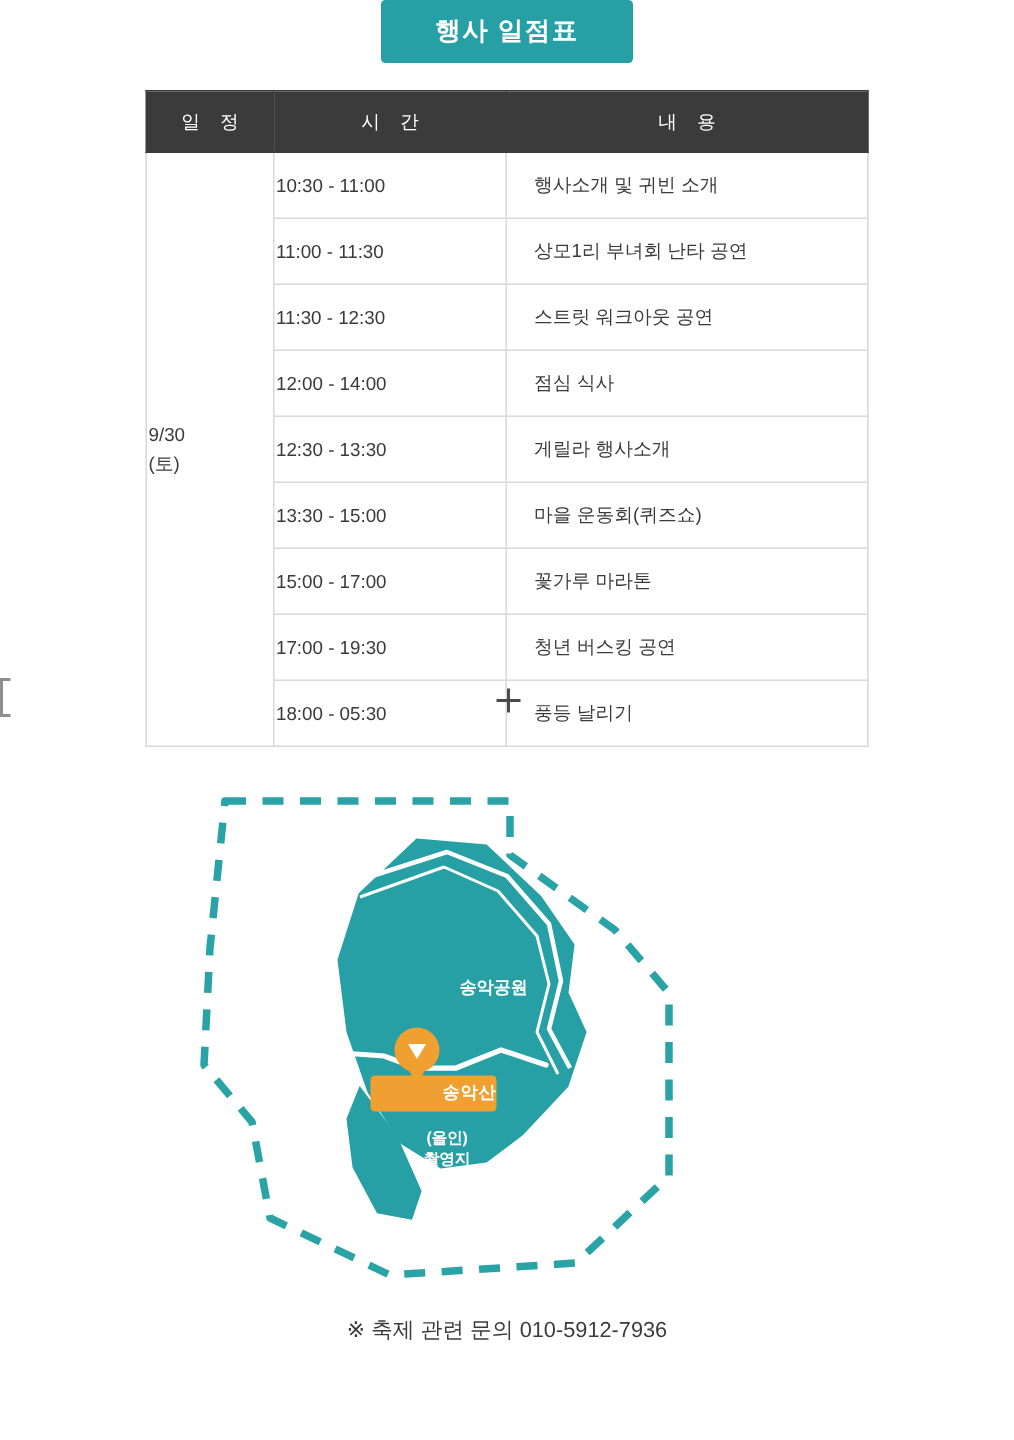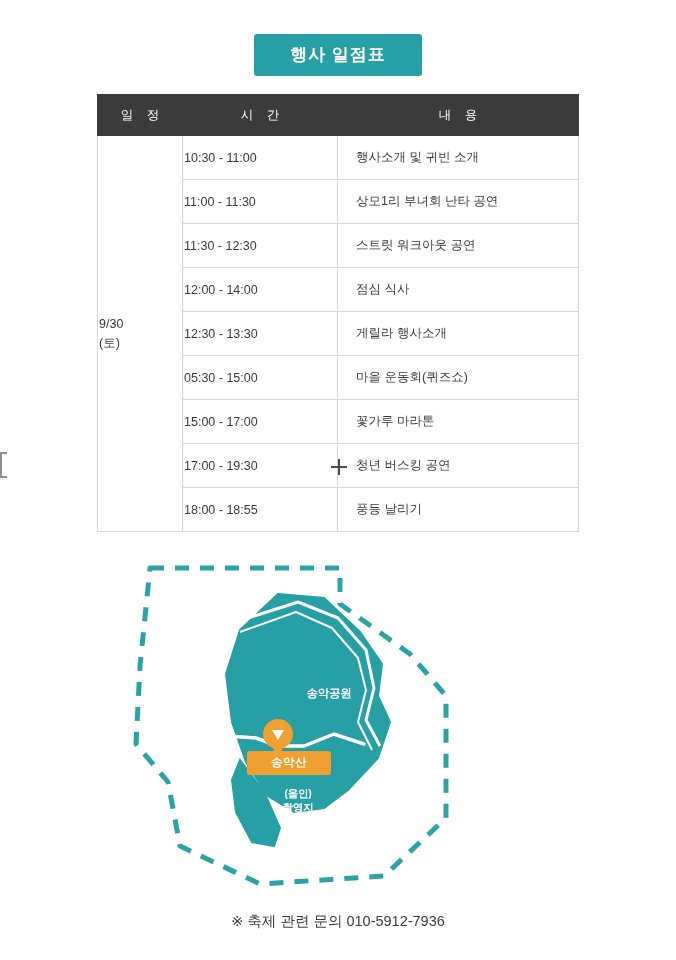--- a/index.html
+++ b/index.html
@@ -14,21 +14,20 @@
     color: #333333;
     position: relative;
     overflow: hidden;
   }
 
   
   .title-wrap {
     width: 100%;
     display: flex;
     justify-content: center;
-    padding-top: 34px;
     align-items: center;
   }
   .title-badge {
     background: #26a0a4;
     color: #ffffff;
     font-size: 17px;
     font-weight: bold;
     letter-spacing: 1px;
     padding: 12px 36px 13px 36px;
     border-radius: 3px;
@@ -142,21 +141,21 @@
 
   .pin-label {
     position: absolute;
     left: 119px;
     top: 205px;
     width: 84px;
     background: #f0a030;
     color: #ffffff;
     font-size: 11.5px;
     font-weight: bold;
-    text-align: center;
+    text-align: right;
     padding: 4px 0 5px 0;
     border-radius: 3px;
     letter-spacing: 0.5px;
   }
 
   
   .footer {
     width: 100%;
     text-align: center;
     margin-top: 10px;
@@ -202,33 +201,33 @@
       </tr>
       <tr>
         <td class="col-time">12:00 - 14:00</td>
         <td class="col-desc">점심 식사</td>
       </tr>
       <tr>
         <td class="col-time">12:30 - 13:30</td>
         <td class="col-desc">게릴라 행사소개</td>
       </tr>
       <tr>
-        <td class="col-time">05:30 - 15:00</td>
+        <td class="col-time">13:30 - 15:00</td>
         <td class="col-desc">마을 운동회(퀴즈쇼)</td>
       </tr>
       <tr>
         <td class="col-time">15:00 - 17:00</td>
         <td class="col-desc">꽃가루 마라톤</td>
       </tr>
       <tr>
         <td class="col-time">17:00 - 19:30</td>
         <td class="col-desc">청년 버스킹 공연</td>
       </tr>
       <tr>
-        <td class="col-time">18:00 - 18:55</td>
+        <td class="col-time">18:00 - 05:30</td>
         <td class="col-desc">풍등 날리기</td>
       </tr>
     </tbody>
   </table>
 </div>
 
 <div class="cursor-mark"></div>
 <div class="edge-mark"></div>
 
 <div class="map-wrap">

